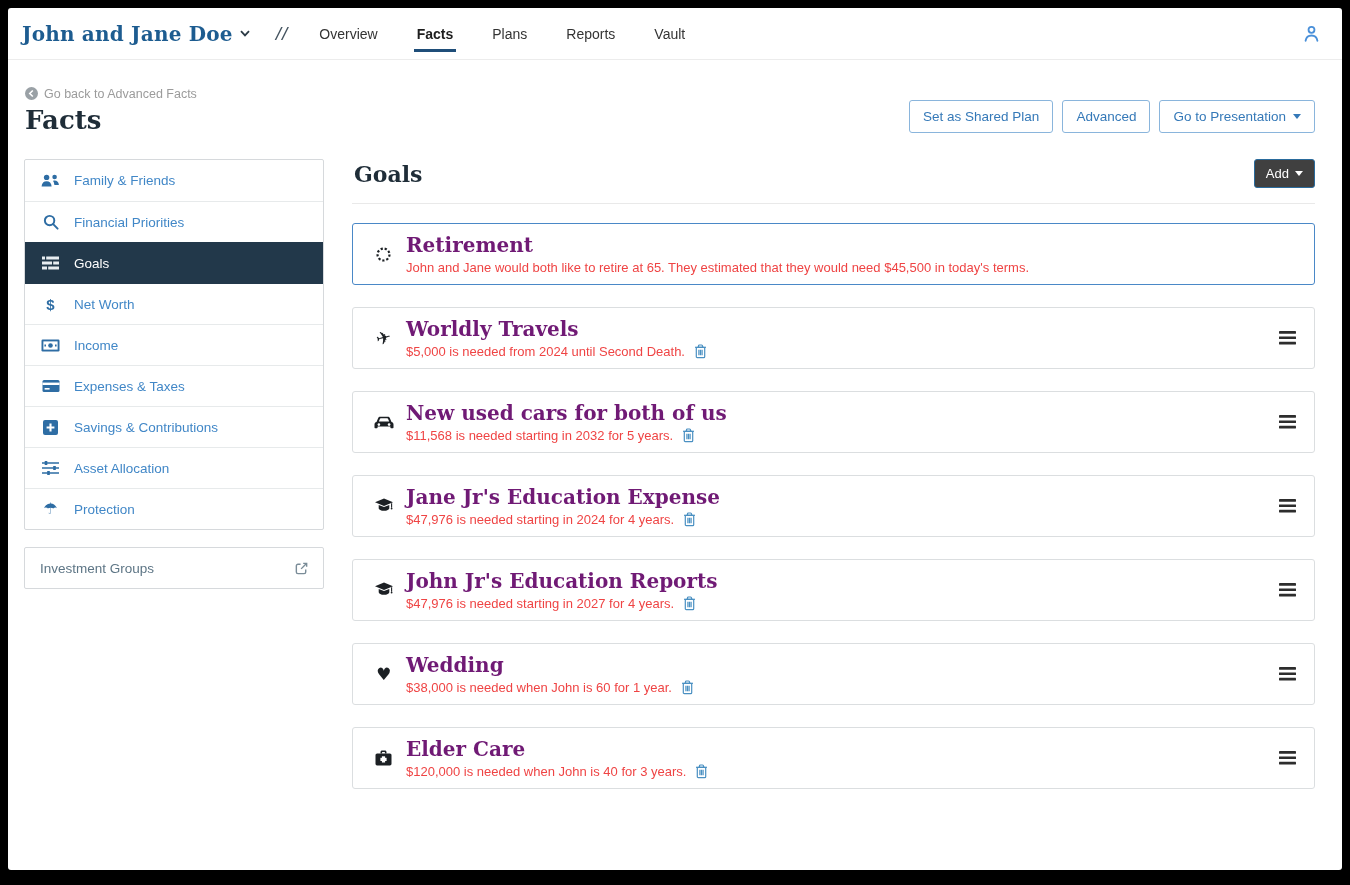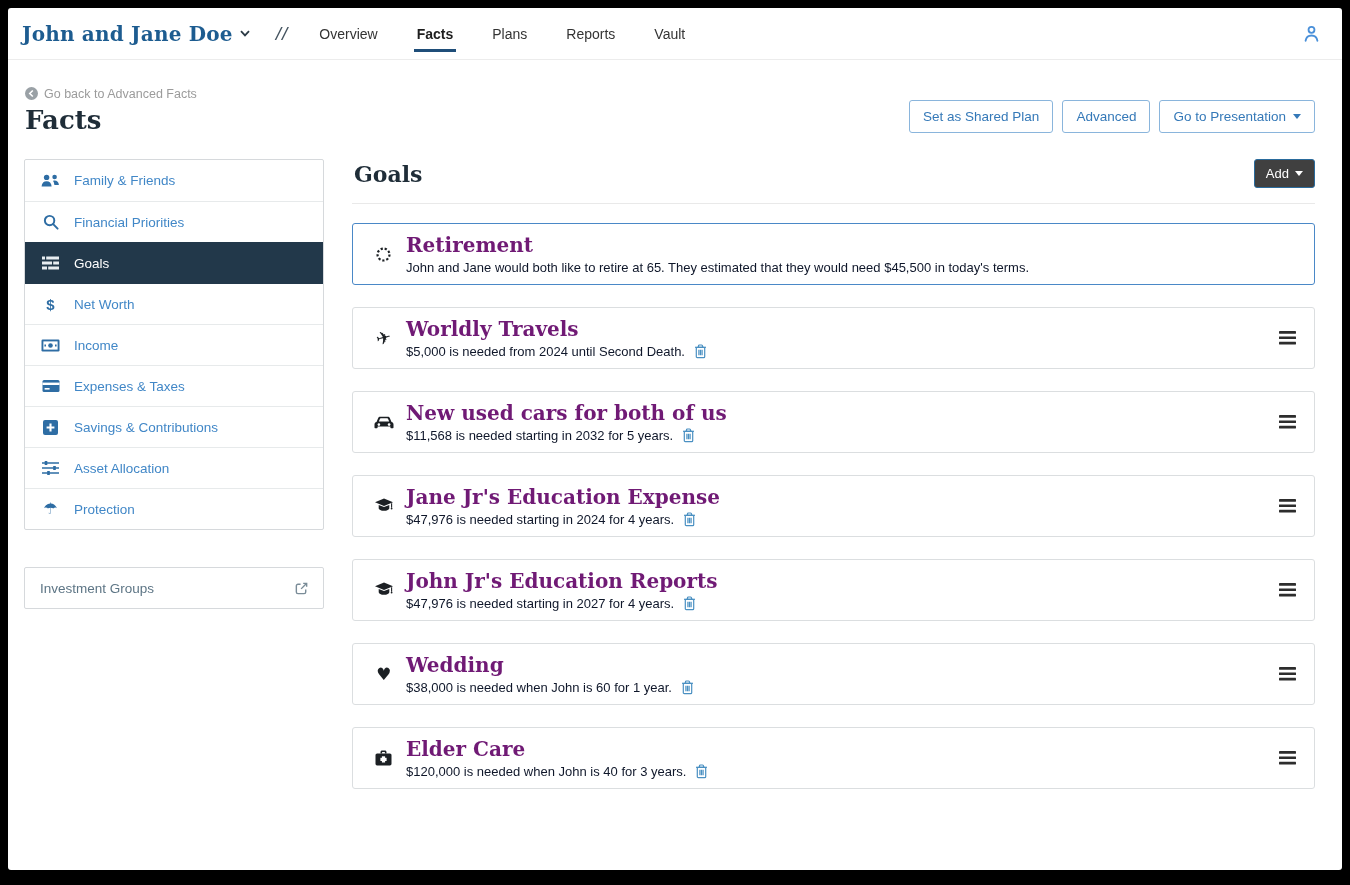--- a/index.html
+++ b/index.html
@@ -35,38 +35,38 @@
   .sidebar { width:300px; flex-shrink:0; }
   .side-card { border:1px solid #d6d9dc; border-radius:2px; background:#fff; }
   .side-item { display:flex; align-items:center; height:41px; padding:0 12px 0 15px; font-size:13.5px; color:#4187c7; border-top:1px solid #e7eaeb; cursor:pointer; }
   .side-item:first-child { border-top:none;align-items:center; }
   .side-item .ic { width:21px; margin-right:13px; color:#2e6da4; display:flex; justify-content:center; align-items:center; }
   .side-item.active { background:#22384a; color:#fff; border-top-color:#22384a; }
   .side-item.active .ic { color:#e8edf1; }
   .side-item.active + .side-item { border-top-color:#22384a; }
   .dollar-glyph { font-weight:700; font-size:15px; line-height:1; }
   .umbrella-glyph { font-size:16px; line-height:1; }
-  .side-card.secondary { margin-top:37px; display:flex; align-items:center; justify-content:space-between; height:42px; padding:0 14px 0 15px; cursor:pointer; }
+  .side-card.secondary { margin-top:17px; display:flex; align-items:center; justify-content:space-between; height:42px; padding:0 14px 0 15px; cursor:pointer; }
   .secondary-label { font-size:13.5px; color:#5d7585; }
   .ext-ic { color:#7a8c98; display:flex; }
 
   
   .main { flex:1; min-width:0; }
   .main-head { display:flex; justify-content:space-between; align-items:center; padding-left:2px; }
   .main-title { font-family:"DejaVu Serif", serif; font-size:22px; font-weight:600; color:#1f2d38; }
   .add-btn { background:#404040; border:1px solid #2a6b9c; color:#fff; font-size:13px; font-family:"Liberation Sans",sans-serif; padding:6px 11px; border-radius:3px; cursor:pointer; display:inline-flex; align-items:center; gap:6px; }
   .main-divider { border:none; border-top:1px solid #e9e9e9; margin:15px 0 19px; }
 
   
   .goal-card { border:1px solid #dbdee0; border-radius:3px; background:#fff; display:flex; align-items:center; padding:9px 18px 9px 17px; min-height:58px; margin-bottom:22px; }
   .goal-card.highlight { border:1px solid #4a88c7; }
   .goal-icon { width:27px; margin-right:9px; flex-shrink:0; color:#1c2024; display:flex; justify-content:center; align-items:center; }
   .goal-body { flex:1; min-width:0; }
   .goal-title { font-family:"DejaVu Serif", serif; font-size:20px; font-weight:600; color:#701a75; cursor:pointer; display:inline-block; }
-  .goal-desc { font-size:13px; color:#0f172a; margin-top:3px; display:flex; align-items:center; gap:9px; }
+  .goal-desc { font-size:13px; color:#ef4444; margin-top:3px; display:flex; align-items:center; gap:9px; }
   .trash-btn { color:#4a90c2; cursor:pointer; display:inline-flex; }
   .menu-btn { margin-left:18px; color:#2d2d2d; cursor:pointer; display:flex; flex-shrink:0; }
   .glyph-ic { font-family:"DejaVu Sans", sans-serif; }
 </style>
 </head>
 <body>
 
 <div class="frame">
   <div class="app">
 

